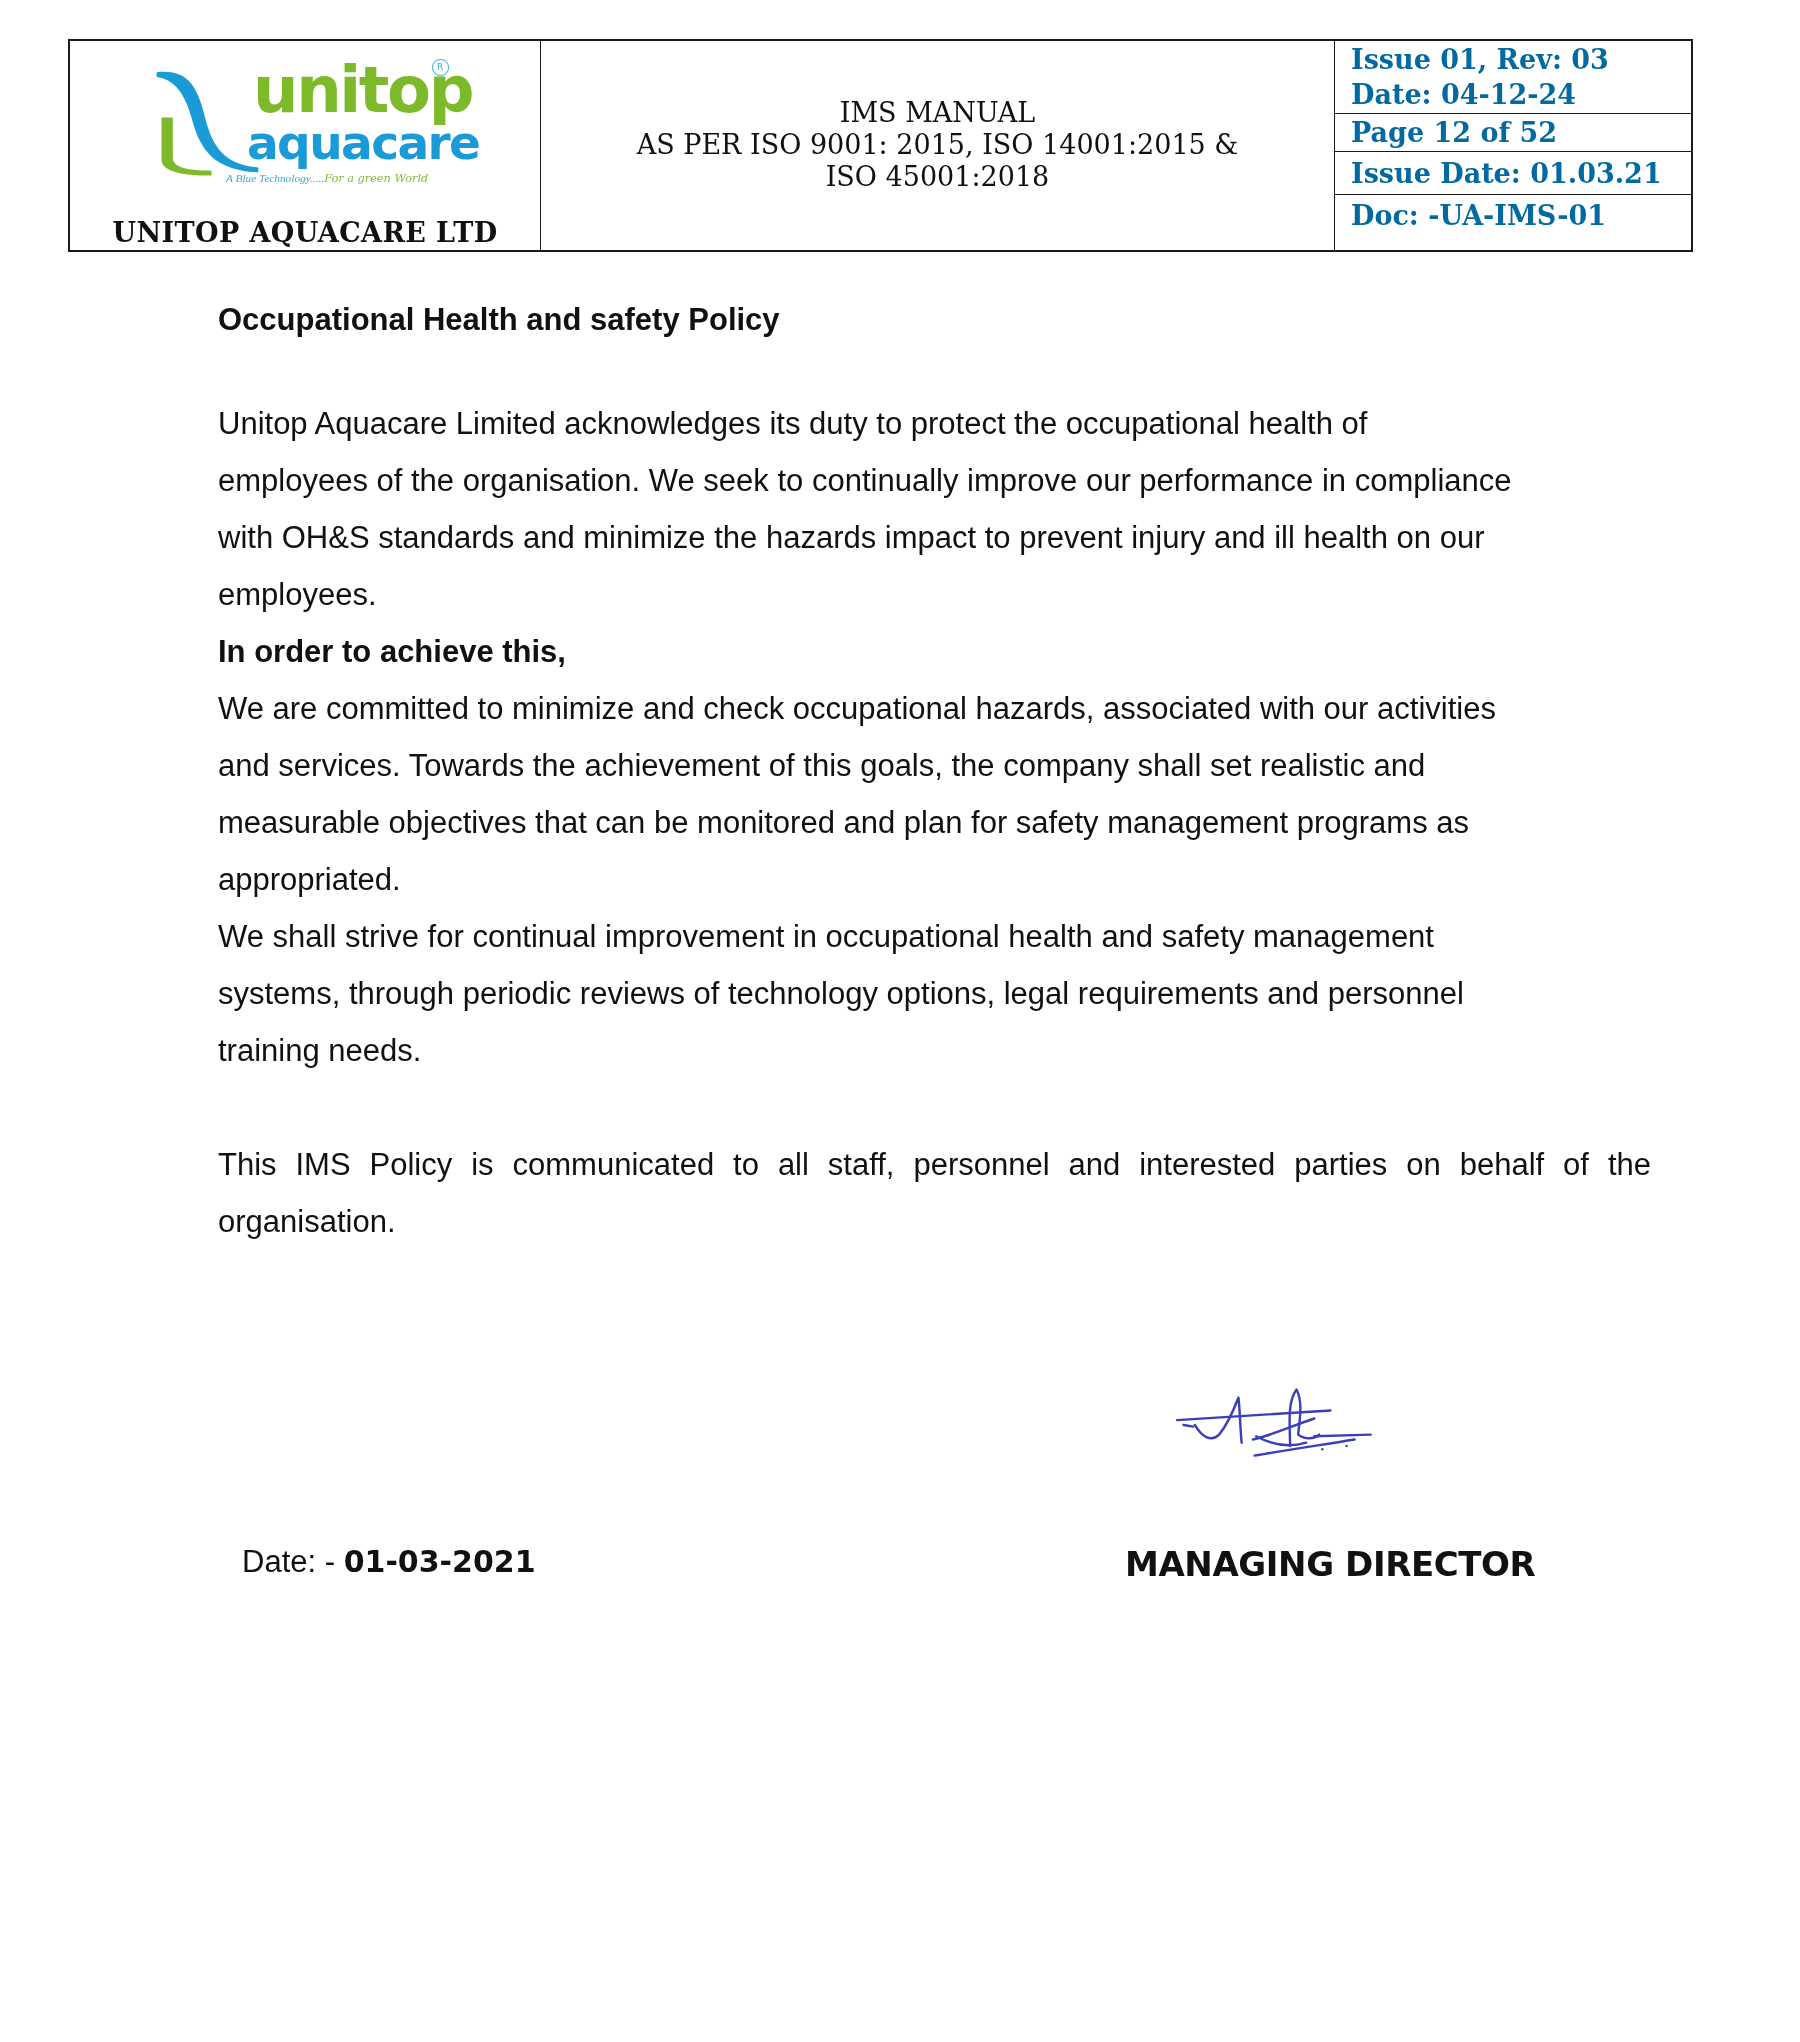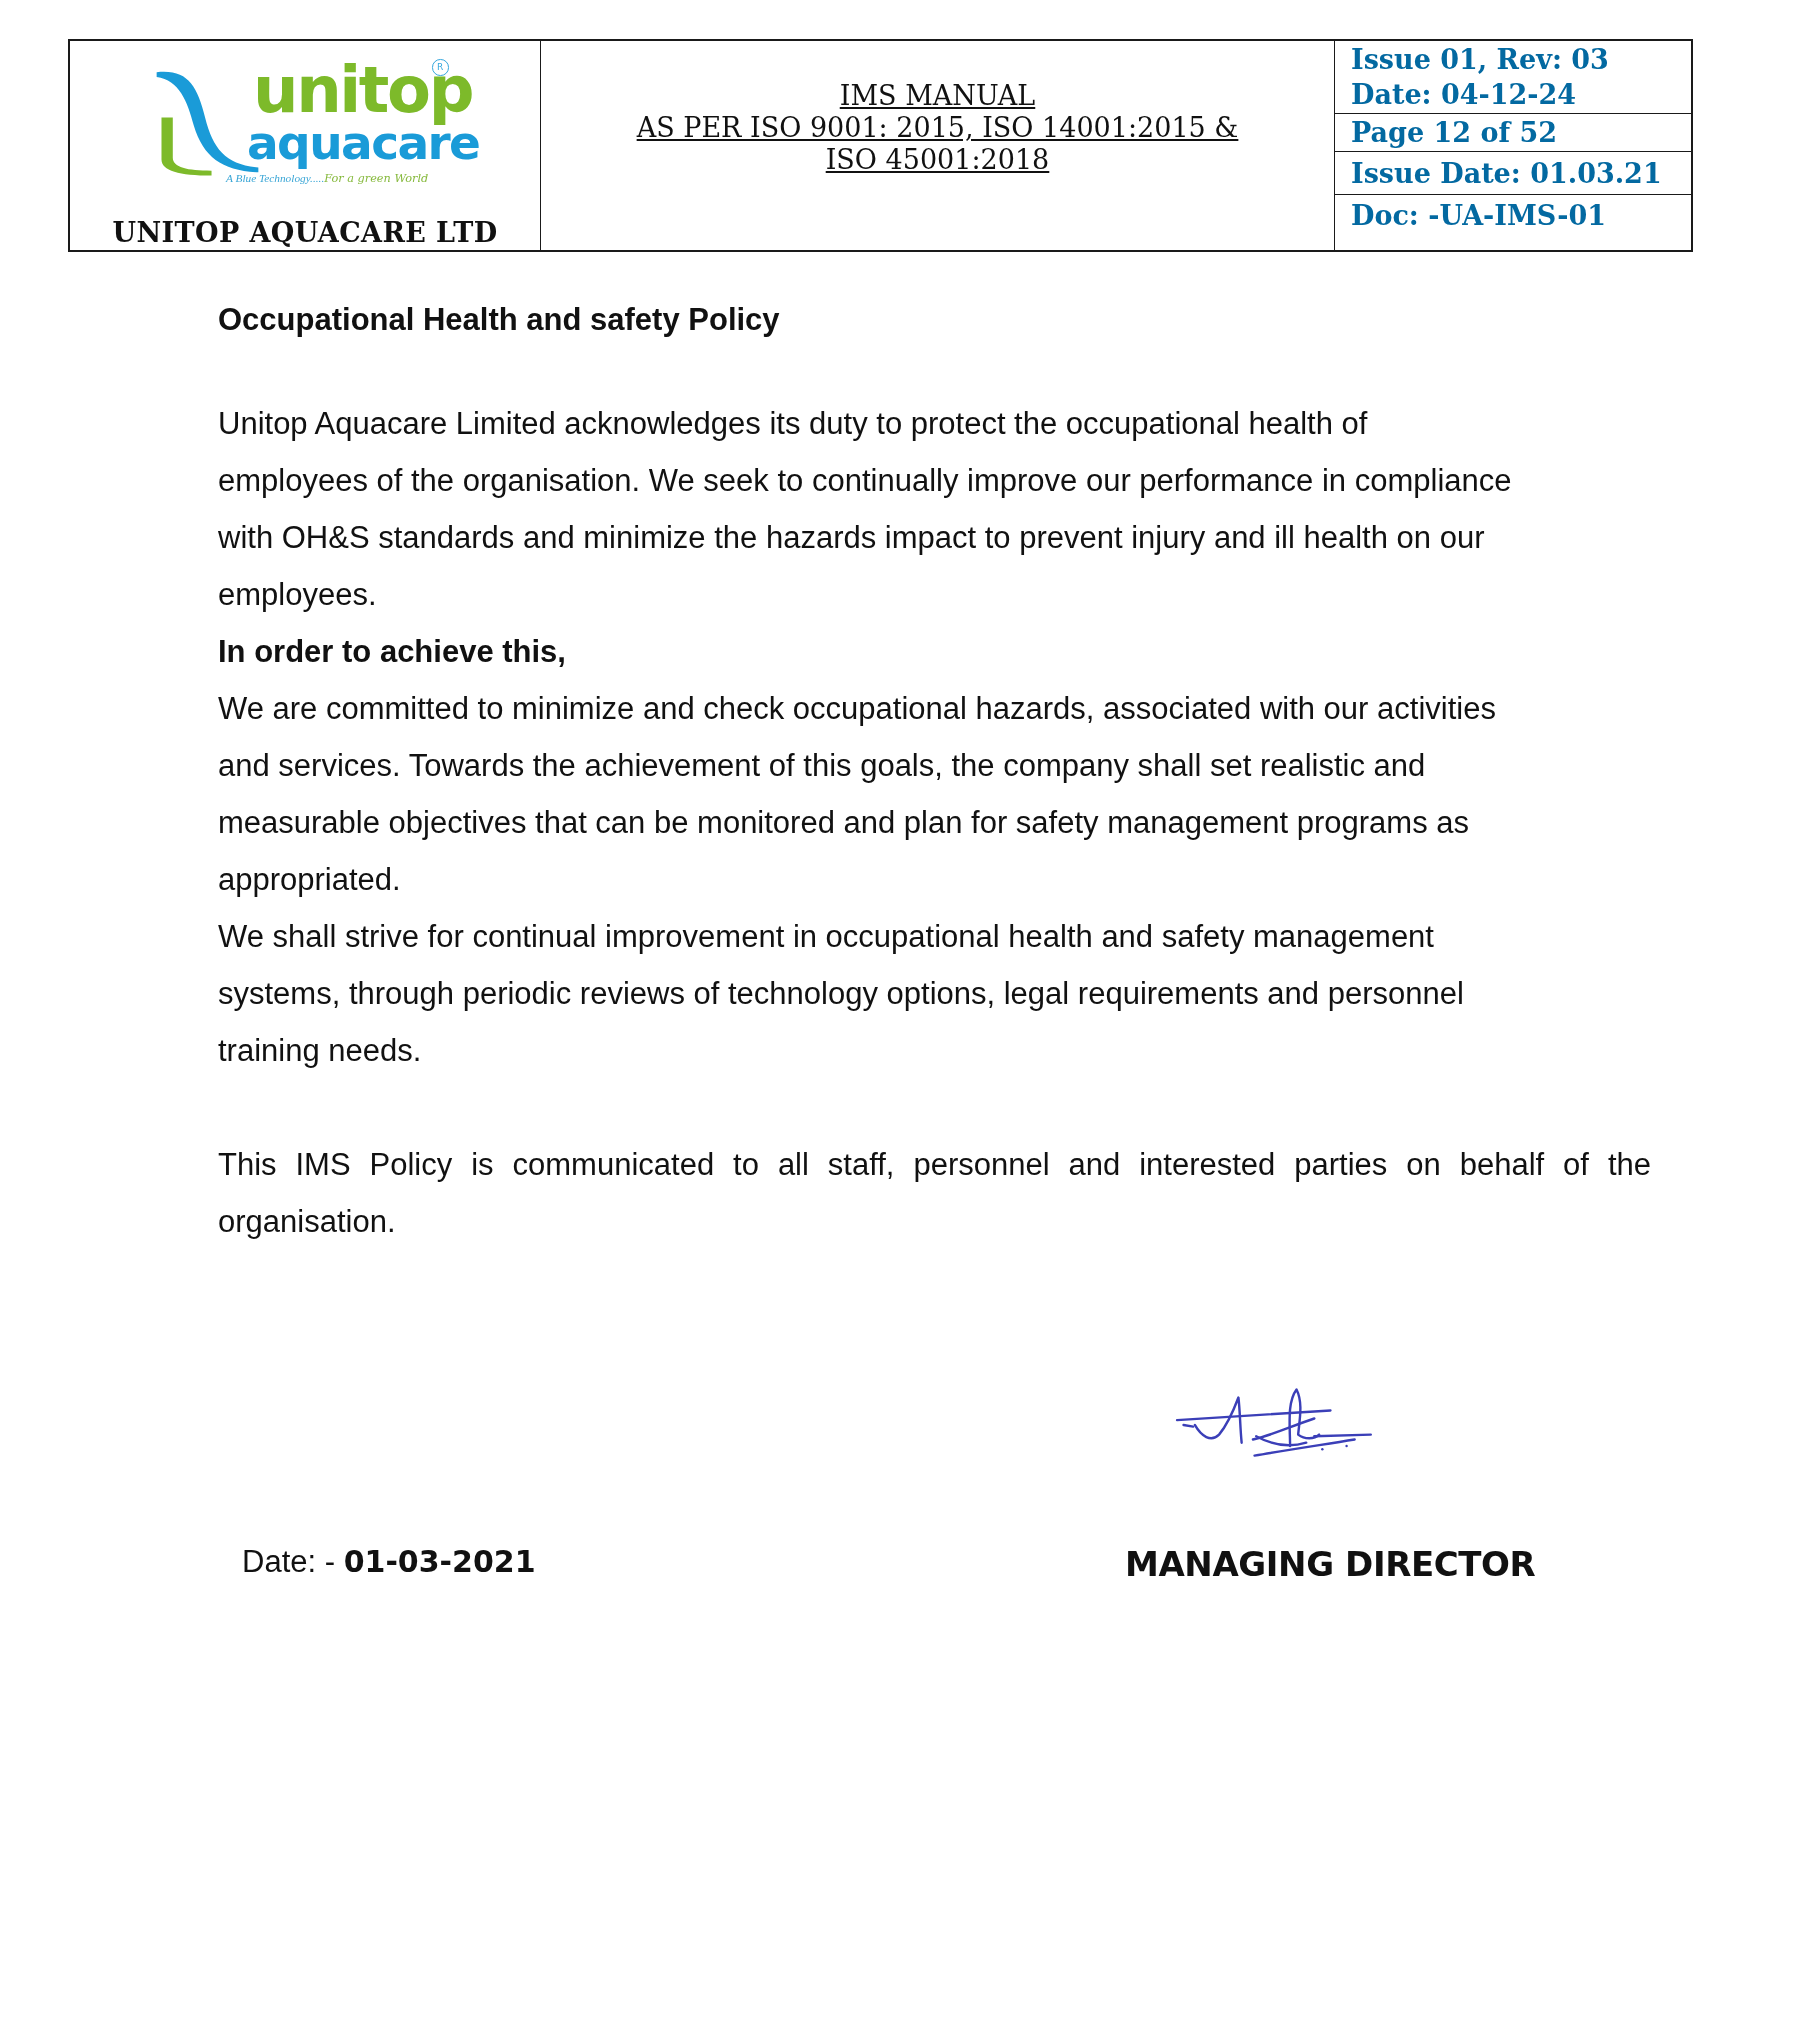--- a/index.html
+++ b/index.html
@@ -9,24 +9,23 @@
     position: absolute; left: 68px; top: 39px; width: 1625px; height: 213px;
     border: 2.4px solid #1a1a1a; box-sizing: border-box; display: flex; justify-content: flex-end;
   }
   .cell-logo {
     width: 471px; border-right: 1.6px solid #1a1a1a; box-sizing: border-box;
     position: relative;
   }
   .cell-title {
     width: 794px; border-right: 1.6px solid #1a1a1a; box-sizing: border-box;
     display: flex; flex-direction: column; align-items: center;
-    padding-top: 39px;
+    padding-top: 56px;
     font-family: "DejaVu Serif", "Liberation Serif", serif; font-size: 27px; line-height: 32px;
     color: #111;
-    text-decoration: underline;
   }
   .cell-meta { flex: 1; display: flex; flex-direction: column; box-sizing: border-box; }
   .meta-row {
     border-bottom: 1.6px solid #1a1a1a; box-sizing: border-box; padding-left: 16px;
     font-family: "DejaVu Serif", "Liberation Serif", serif; font-weight: bold; font-size: 27px; color: #0369a1;
     display: flex; flex-direction: column; justify-content: center;
   }
   .meta-row:last-child { border-bottom: none; justify-content: flex-start; padding-top: 3.2px; }
   .meta-row .line { line-height: 35px; white-space: nowrap; }
 

